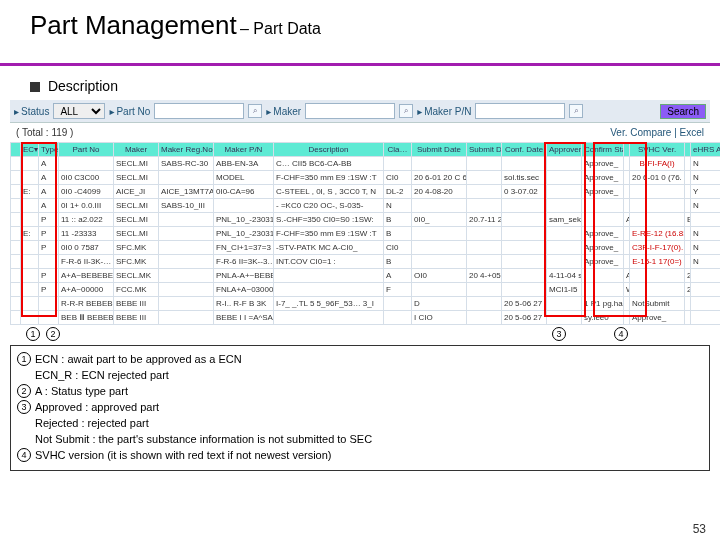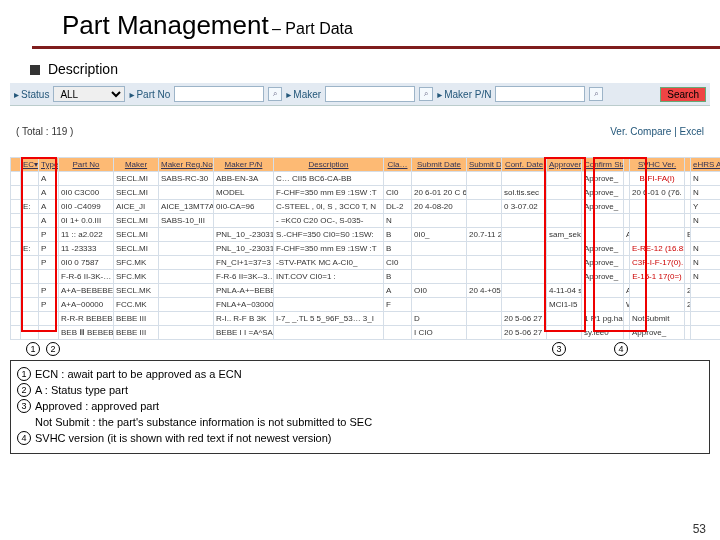--- a/index.html
+++ b/index.html
@@ -8,23 +8,22 @@
     padding: 0;
     font-family: Arial, sans-serif;
     font-size: 12px;
     color: #000;
     width: 720px;
     height: 540px;
     overflow: hidden;
     background: #fff;
   }
   .page-title {
-    padding: 10px 30px 5px 30px;
-    border-bottom: 3px solid #7f1d1d;
-    margin-left: 32px;
+    padding: 10px 30px 22px 30px;
+    border-bottom: 3px solid #a21caf;
   }
   .page-title .main { font-size: 26px; font-weight: 400; }
   .page-title .sub { font-size: 16px; font-weight: 400; }
   .section-label {
     padding: 12px 20px 6px 30px;
     font-size: 14px;
   }
   .sq { display:inline-block; width:10px;height:10px;background:#333;margin-right:4px; vertical-align:middle;}
   
   .filter-bar {
@@ -38,43 +37,43 @@
     font-size: 10px;
     color: #24577a;
   }
   .filter-bar .lbl::before { content:"▸"; color:#24577a; margin-right:2px;}
   .filter-bar select, .filter-bar input {
     border:1px solid #9db4c8;
     font-size:10px;
     height:16px;
     padding:0 2px;
   }
-  .filter-bar select{width:72px;}
+  .filter-bar select{width:52px;}
   .filter-bar input{width:90px;}
   .filter-bar .search-btn {
     margin-left:auto;
     border:1px solid #6a7;
-    background:#ef4444;
+    background:#8b5cf6;
     padding:1px 6px;
     font-size:10px;
     cursor:pointer;
   }
   .total-row{
-    margin:16px 10px;
+    margin:0 10px;
     padding:4px 6px;
     font-size:10px;
     color:#333;
     display:flex;
   }
   .total-row .right{margin-left:auto;color:#24577a;}
   
   .grid-wrap{margin:0 10px;position:relative;}
   table{border-collapse:collapse;width:100%;table-layout:fixed;font-size:8px;}
   th,td{border:1px solid #d5dee8;padding:1px 2px;white-space:nowrap;overflow:hidden;text-overflow:clip;height:14px;}
-  th{background:#fdba74;color:#335;font-weight:normal;text-align:center;text-decoration:underline;}
+  th{background:#5eead4;color:#335;font-weight:normal;text-align:center;}
   td{color:#333;}
   .red-text{color:#c00 !important;text-align:center;}
   
   .hl{position:absolute;border:2px solid #e00;pointer-events:none;}
   
   .marker-row{margin:2px 10px 2px 24px;position:relative;height:14px;}
   .circ{
     display:inline-block;width:14px;height:14px;border:1px solid #000;border-radius:50%;
     text-align:center;line-height:12px;font-size:9px;
     background:#fff;
@@ -431,29 +430,35 @@
   <span class="circ" style="position:absolute;left:22px;">2</span>
   <span class="circ" style="position:absolute;left:528px;">3</span>
   <span class="circ" style="position:absolute;left:590px;">4</span>
 </div>
 
 <div class="legend-box" id="legend-box">
     <div class="legend-line">
       <span class="circ">1</span>
       <span class="txt">ECN : await part to be approved as a ECN</span>
     </div>
+    <div class="legend-line indent">
+      <span class="txt">ECN_R : ECN rejected part</span>
+    </div>
     <div class="legend-line">
       <span class="circ">2</span>
       <span class="txt">A : Status type part</span>
     </div>
     <div class="legend-line">
       <span class="circ">3</span>
       <span class="txt">Approved : approved part</span>
     </div>
     <div class="legend-line indent">
+      <span class="txt">Rejected : rejected part</span>
+    </div>
+    <div class="legend-line indent">
       <span class="txt">Not Submit : the part's substance information is not submitted to SEC</span>
     </div>
     <div class="legend-line">
       <span class="circ">4</span>
       <span class="txt">SVHC version (it is shown with red text if not newest version)</span>
     </div>
   </div>
 
 <div class="page-num">53</div>
 

